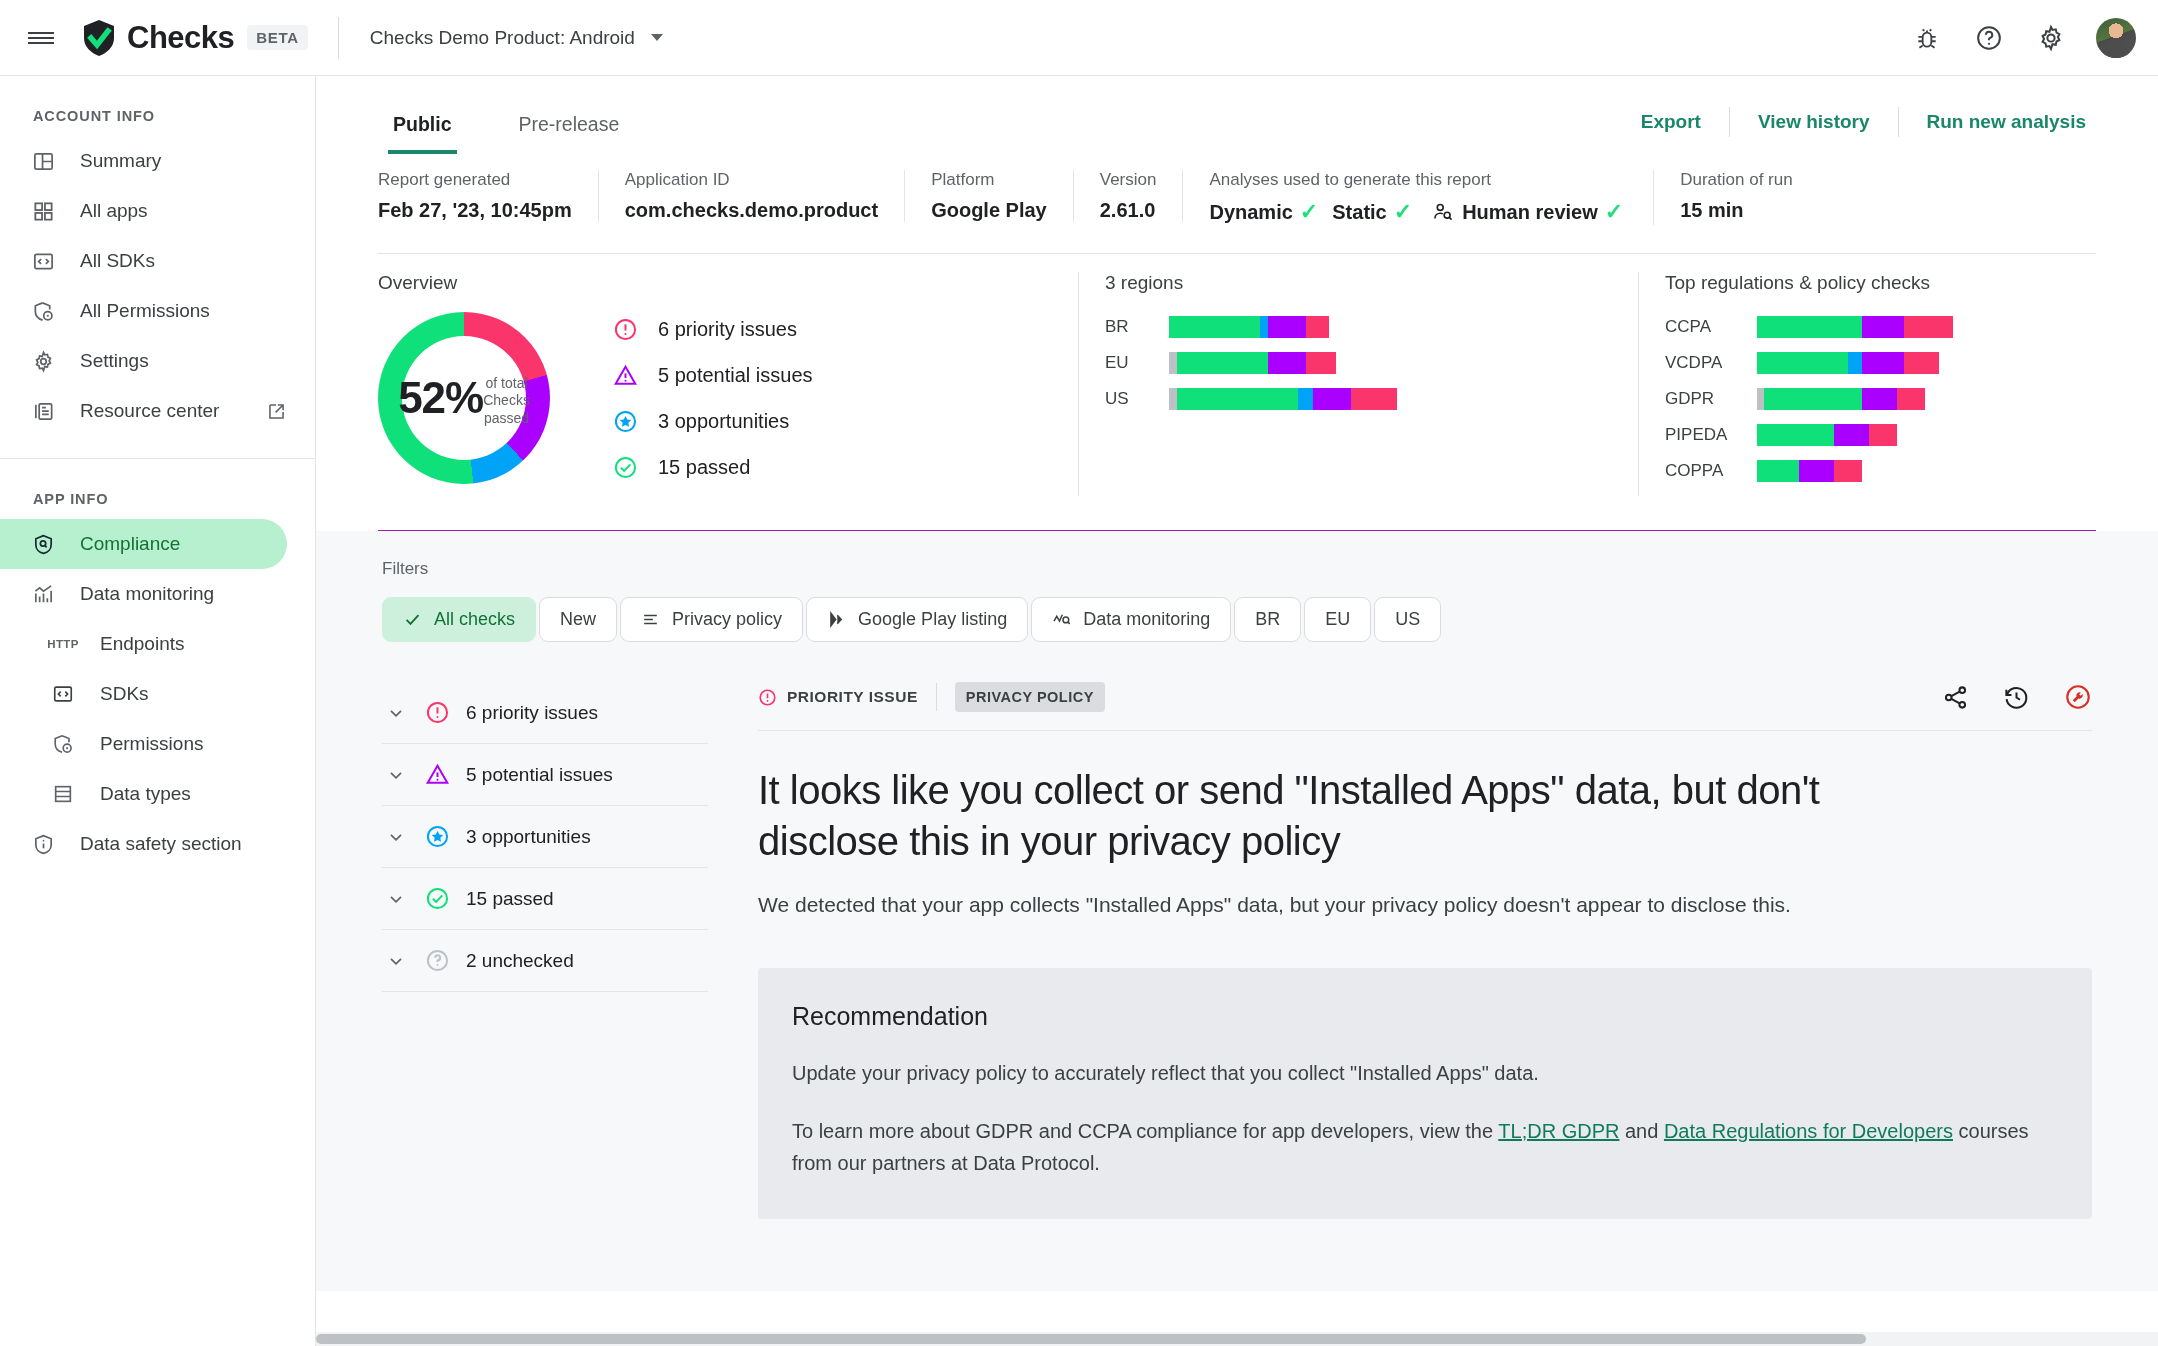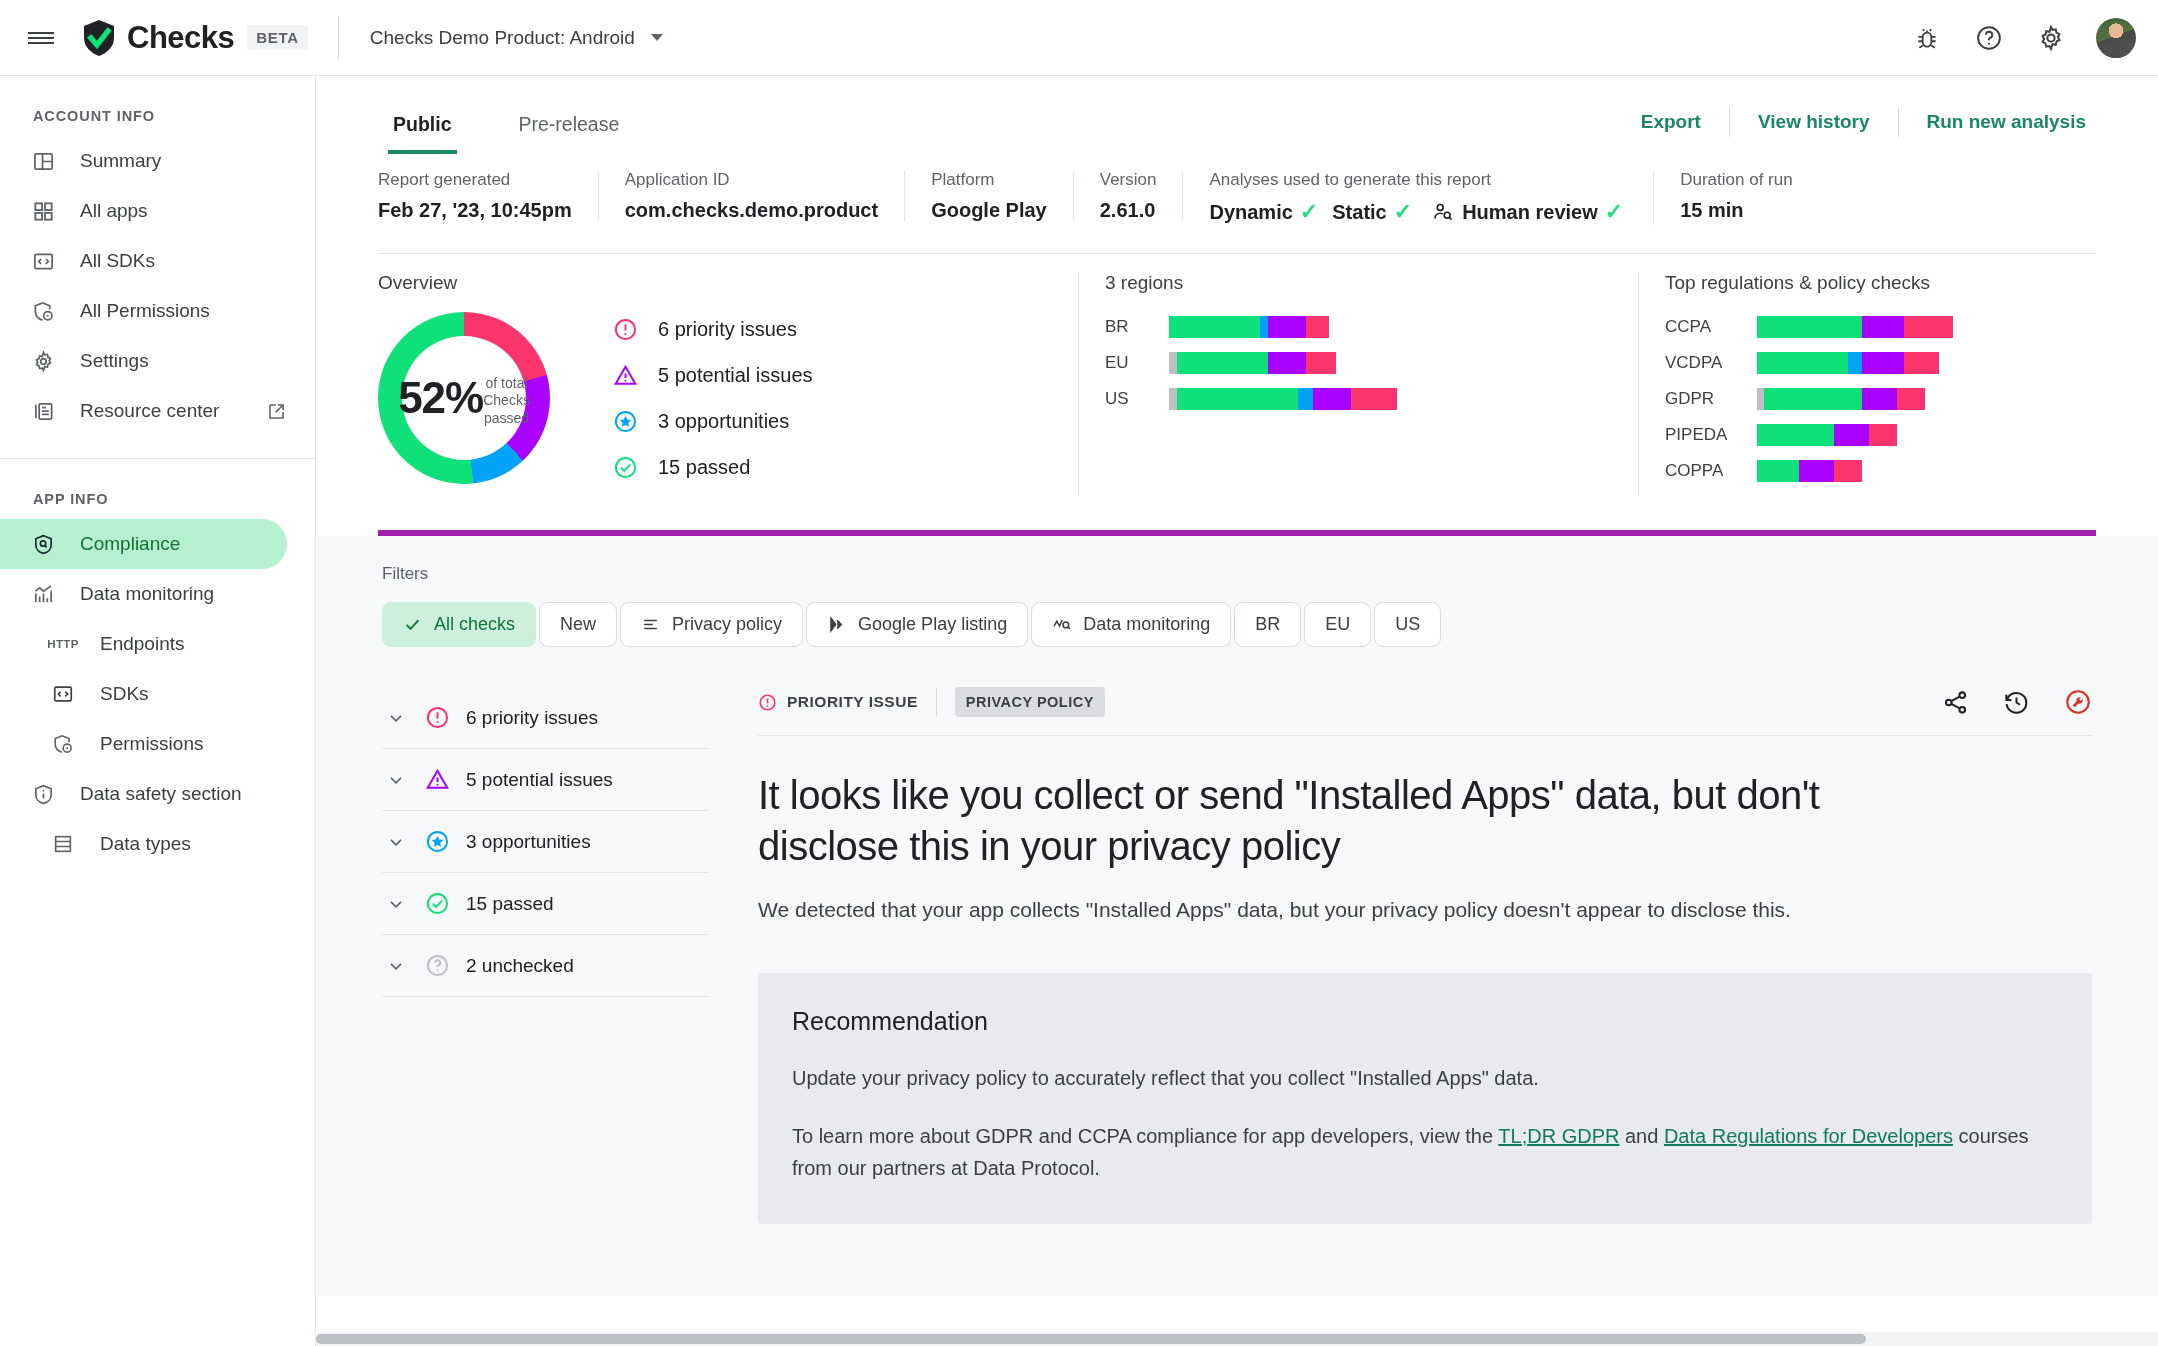--- a/index.html
+++ b/index.html
@@ -92,21 +92,21 @@
     margin: 0 62px; border-bottom: 1px solid #e3e6e8; padding-bottom: 28px;
   }
   .meta-cell { padding: 0 26px; border-right: 1px solid #e3e6e8; }
   .meta-cell:first-child { padding-left: 26px; }
   .meta-cell:last-child { border-right: 0; }
   .meta-label { font-size: 17px; color:#5f6368; margin-bottom: 9px; white-space:nowrap; }
   .meta-value { font-size: 20px; color:#202124; font-weight:bold; white-space:nowrap; display:flex; align-items:center; }
   .chk { color:#1ee07a; font-size: 22px; margin: 0 4px 0 7px; font-weight:bold; }
 
   
-  .overview-strip { display:flex; margin: 0 62px; padding: 18px 0 34px 0; border-bottom: 6px solid #a21caf; }
+  .overview-strip { display:flex; margin: 0 62px; padding: 18px 0 34px 0; border-bottom: 1px solid #a21caf; }
   .ov-col { padding: 0 26px; }
   .ov-col.sep { border-left: 1px solid #e3e6e8; }
   .ov-title { font-size: 19px; color:#3c4043; margin-bottom: 8px; }
   .donut-wrap { display:flex; align-items:center; padding-top: 10px; }
   .donut { width: 172px; height:172px; border-radius:50%; position:relative; flex:0 0 172px; }
   .donut-hole {
     position:absolute; left: 24px; top: 24px; width:124px; height:124px;
     border-radius:50%; background:#fff;
     display:flex; flex-direction:row; align-items:center; justify-content:center;
   }
@@ -336,39 +336,39 @@
       <svg width="22" height="22" viewBox="0 0 24 24" fill="none" stroke="#5f6368" stroke-width="1.8">
           <path d="M11 3 3.5 6v6c0 4.5 3.3 7.8 7.5 9"></path>
           <path d="M11 3l7.5 3v4"></path>
           <circle cx="16.5" cy="16.5" r="4.3"></circle>
           <circle cx="16.5" cy="16.5" r="1.1" fill="#5f6368" stroke="none"></circle>
         </svg>
     </span>
     <span class="sb-label">Permissions</span>
   </div>
 
+  <div class="sb-item sb-sub" style="padding-left:48px;">
+    <span class="sb-ico">
+      <svg width="22" height="22" viewBox="0 0 24 24" fill="none" stroke="#5f6368" stroke-width="1.8">
+          <rect x="4" y="4" width="16" height="16"></rect>
+          <path d="M4 9.3h16M4 14.7h16"></path>
+        </svg>
+    </span>
+    <span class="sb-label">Data types</span>
+  </div>
+
   <div class="sb-item">
     <span class="sb-ico">
       <svg width="23" height="23" viewBox="0 0 24 24" fill="none" stroke="#5f6368" stroke-width="1.8">
           <path d="M12 2.7 4 6v6.2c0 4.7 3.4 8.2 8 9.1 4.6-.9 8-4.4 8-9.1V6z"></path>
           <path d="M12 11v5"></path>
           <circle cx="12" cy="8" r="0.9" fill="#5f6368" stroke="none"></circle>
         </svg>
     </span>
     <span class="sb-label">Data safety section</span>
-  </div>
-
-  <div class="sb-item sb-sub" style="padding-left:48px;">
-    <span class="sb-ico">
-      <svg width="22" height="22" viewBox="0 0 24 24" fill="none" stroke="#5f6368" stroke-width="1.8">
-          <rect x="4" y="4" width="16" height="16"></rect>
-          <path d="M4 9.3h16M4 14.7h16"></path>
-        </svg>
-    </span>
-    <span class="sb-label">Data types</span>
   </div>
 </div>
 
 <div class="main">
 
   <div class="content-tabs">
     <div class="tab active">Public</div>
     <div class="tab">Pre-release</div>
     <div class="tabs-right">
       <div class="tab-action">Export</div>

